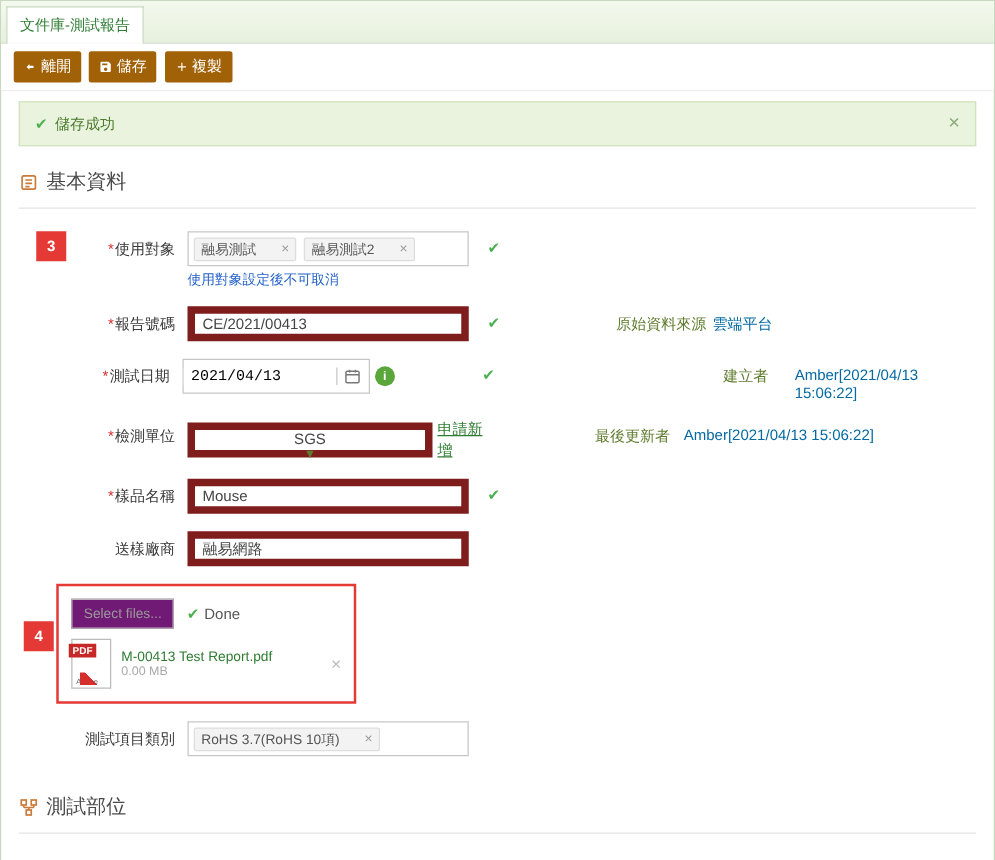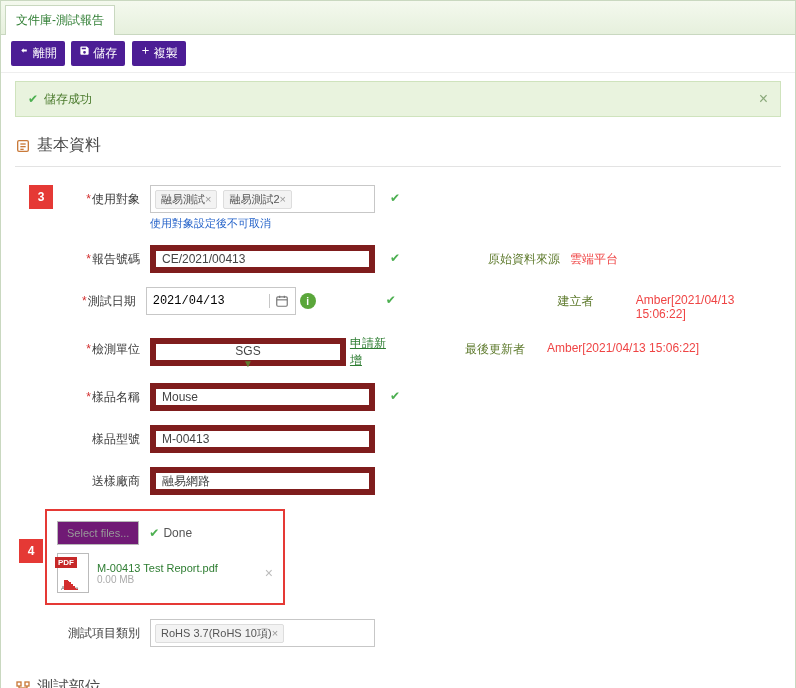--- a/index.html
+++ b/index.html
@@ -3,21 +3,21 @@
 <meta charset="utf-8">
 <style>
 * { box-sizing: border-box; margin: 0; padding: 0; font-family: "Microsoft JhengHei", Arial, sans-serif; }
 body { background: #fff; font-size: 12px; color: #333; }
 .page { width: 796px; border: 1px solid #c9d8c0; }
 .page-header { background: linear-gradient(#f4f9ee, #e6f0dd); border-bottom: 1px solid #c9d8c0; padding: 0; }
 .tab { display: inline-block; background: #fff; border: 1px solid #c9d8c0; border-bottom: none; margin: 4px 0 -1px 4px; }
 .tab a { display: inline-block; padding: 6px 10px; color: #2e7d32; font-size: 12px; text-decoration: none; font-weight: normal; }
 
 .toolbar { background: #fff; padding: 6px 10px; border-bottom: 1px solid #eee; }
-.btn { display: inline-flex; align-items: flex-start; gap: 3px; background: #4c1d95; color: #fff; border: none; padding: 4px 8px; font-size: 12px; cursor: pointer; border-radius: 2px; margin-right: 3px; }
+.btn { display: inline-flex; align-items: center; gap: 3px; background: #a16207; color: #fff; border: none; padding: 4px 8px; font-size: 12px; cursor: pointer; border-radius: 2px; margin-right: 3px; }
 .btn svg { width: 11px; height: 11px; fill: #fff; }
 
 .content { padding: 8px 14px 14px 14px; }
 
 .alert { background: #e9f3de; border: 1px solid #cfe3bd; padding: 8px 12px; color: #4a7a2c; display: flex; align-items: center; justify-content: space-between; margin-bottom: 12px; }
 .alert-left { display: flex; align-items: center; gap: 6px; }
 .alert .close { color: #8aa97a; cursor: pointer; font-size: 16px; }
 
 .section-h { display: flex; align-items: center; gap: 6px; color: #4b4b4b; font-size: 16px; padding: 6px 0 10px 0; border-bottom: 1px solid #e3e3e3; margin-bottom: 18px; }
 .section-h .icon { width: 16px; height: 16px; }
@@ -26,30 +26,30 @@
 
 .form { padding-left: 30px; position: relative; }
 .callout-3 { position: absolute; left: 14px; top: 0; }
 .callout-4 { position: absolute; left: -28px; top: 28px; }
 
 .row { display: flex; align-items: flex-start; margin-bottom: 14px; }
 .row .label { width: 105px; text-align: right; padding-right: 10px; padding-top: 6px; color: #3a3a3a; }
 .row .label.req::before { content: "*"; color: #d32f2f; margin-right: 1px; }
 .row .field { flex: 0 0 240px; }
 .row .check-col { width: 28px; padding-top: 6px; color: #4caf50; }
-.row .meta-label { width: 82px; text-align: left; padding-top: 6px; color: #5f7b2e; margin-left: 70px; font-family: Liberation Mono, monospace; }
-.row .meta-val { padding-top: 6px; color: #ef4444; }
+.row .meta-label { width: 82px; text-align: center; padding-top: 6px; color: #5f7b2e; margin-left: 70px; font-family: Liberation Mono, monospace; }
+.row .meta-val { padding-top: 6px; color: #0369a1; }
 
 .input, .select, .dateinput { width: 225px; height: 28px; border: 6px solid #7f1d1d; padding: 0 6px; font-size: 12px; color: #444; }
 .select { display: flex; align-items: center; justify-content: space-between; flex-direction: column; }
 .select .caret { color: #5f7b2e; font-size: 10px; }
 .select-link { color: #2e7d32; margin-left: 4px; font-size: 12px; }
 
 .tags { display: flex; align-items: center; gap: 6px; width: 225px; height: 28px; border: 1px solid #c7c7c7; padding: 2px 4px; }
-.tag { display: inline-flex; align-items: center; gap: 0; background: #f3f3f3; border: 1px solid #ddd; padding: 1px 5px; font-size: 11px; color: #555; border-radius: 2px; }
+.tag { display: inline-flex; align-items: center; gap: 20px; background: #f3f3f3; border: 1px solid #ddd; padding: 1px 5px; font-size: 11px; color: #555; border-radius: 2px; }
 .tag .x { color: #999; cursor: pointer; }
 
 .hint { color: #2462c9; font-size: 11px; margin-top: 3px; }
 
 .date-wrap { display: flex; align-items: center; border: 1px solid #c7c7c7; width: 150px; height: 28px; }
 .date-wrap input { border: none; padding: 0 6px; flex: 1; width: 100px; font-size: 12px; font-family: Liberation Mono, monospace; }
 .date-wrap .cal { border-left: 1px solid #c7c7c7; width: 26px; display: flex; align-items: center; justify-content: center; }
 .date-info { display: inline-flex; align-items: center; justify-content: center; width: 16px; height: 16px; border-radius: 50%; background: #5aa63a; color: #fff; font-size: 10px; font-weight: bold; margin-left: 4px; }
 
 .fileblock { border: 2px solid #e53935; padding: 10px; width: 240px; position: relative; }
@@ -189,26 +189,20 @@
       </div>
 
       <div class="row">
         <div class="label req">樣品名稱</div>
         <div class="field">
           <input class="input" value="Mouse" style="">
         </div>
         <div class="check-col"><span class="check">✔</span></div>
       </div>
 
-      <div class="row">
-        <div class="label">樣品型號</div>
-        <div class="field">
-          <input class="input" value="M-00413" style="">
-        </div>
-      </div>
 
       <div class="row">
         <div class="label">送樣廠商</div>
         <div class="field">
           <input class="input" value="融易網路" style="">
         </div>
       </div>
 
       <div class="row">
         <div class="field">

